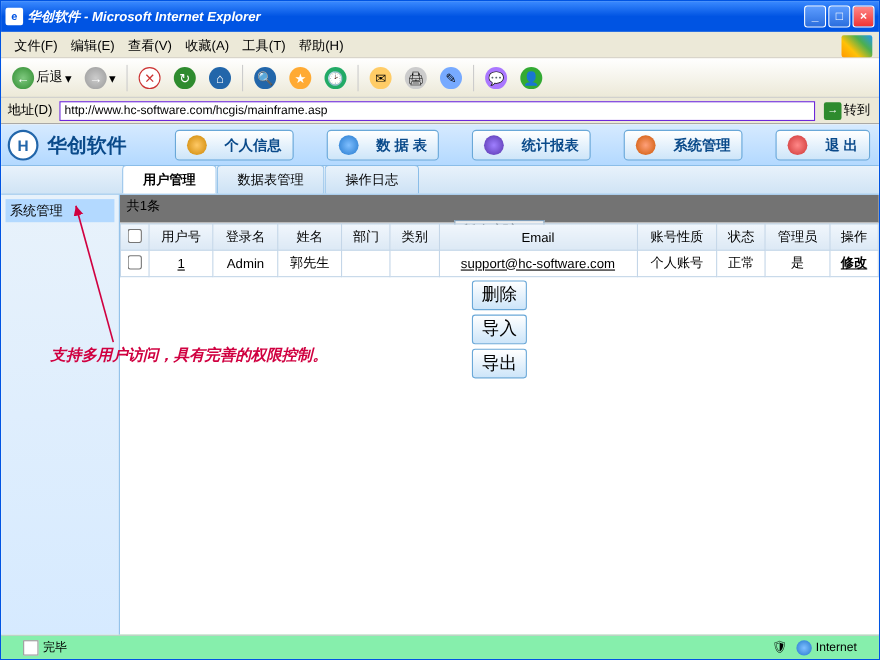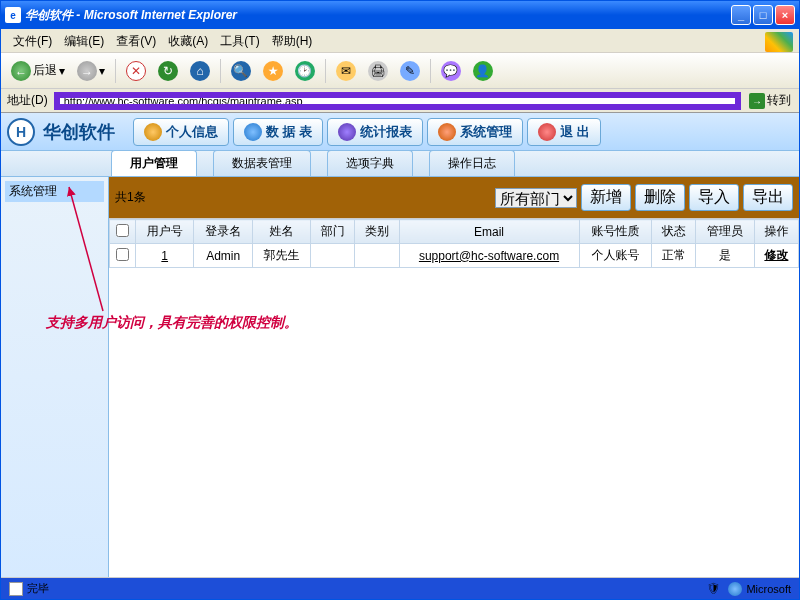--- a/index.html
+++ b/index.html
@@ -23,72 +23,72 @@
 .toolbar { height: 36px; background: linear-gradient(#fff,#ece9d8); display: flex; align-items: center; padding: 0 6px; gap: 4px; border-bottom: 1px solid #ccc; }
 .toolbar .tbtn { display: flex; align-items: center; gap: 2px; padding: 2px 4px; cursor: pointer; border-radius: 2px; }
 .toolbar .ticon { width: 20px; height: 20px; border-radius: 50%; display: flex; align-items: center; justify-content: center; font-size: 12px; }
 .toolbar .sep { width: 1px; height: 24px; background: #ccc; margin: 0 2px; }
 .back-icon { background: radial-gradient(#7fc97f,#2e8b2e); color: #fff; }
 .fwd-icon { background: radial-gradient(#ccc,#999); color: #fff; }
 
 
 .addrbar { height: 24px; background: #ece9d8; display: flex; align-items: center; padding: 0 4px; gap: 4px; border-bottom: 1px solid #999; }
 .addrbar .label { padding: 0 2px; }
-.addrbar input { flex: 1; height: 18px; border: 6px solid #6d28d9; padding: 0 4px; font-size: 11px; }
+.addrbar input { flex: 1; height: 18px; border: 1px solid #6d28d9; padding: 0 4px; font-size: 11px; }
 .addrbar .go { display: flex; align-items: center; gap: 2px; cursor: pointer; padding: 0 4px; }
 .addrbar .go .gicon { width: 16px; height: 16px; background: #2e8b2e; border-radius: 2px; color: #fff; display: flex; align-items: center; justify-content: center; font-size: 10px; }
 
 
 .content { flex: 1; background: #fff; display: flex; flex-direction: column; overflow: hidden; }
 
 
 .apphdr { height: 38px; background: linear-gradient(#d6eaff,#b3d9ff); display: flex; align-items: center; padding: 0 6px; gap: 8px; border-bottom: 1px solid #8abde8; }
 .apphdr .logo { width: 28px; height: 28px; background: #fff; border-radius: 50%; border: 2px solid #26a; display: flex; align-items: center; justify-content: center; color: #26a; font-weight: bold; font-size: 14px; }
 .apphdr .brand { font-size: 18px; font-weight: bold; color: #0a4a8a; }
 .apphdr .navbtns { display: flex; gap: 4px; margin-left: 10px; }
-.apphdr .nbtn { display: flex; align-items: center; gap: 4px; padding: 4px 10px; background: linear-gradient(#fff,#cde5f9); border: 1px solid #6aa8d8; border-radius: 4px; cursor: pointer; font-size: 13px; font-weight: bold; color: #0a4a8a; }
+.apphdr .nbtn { display: flex; align-items: center; gap: 16px; padding: 4px 10px; background: linear-gradient(#fff,#cde5f9); border: 1px solid #6aa8d8; border-radius: 4px; cursor: pointer; font-size: 13px; font-weight: bold; color: #0a4a8a; margin-left: 26px; }
 .apphdr .nbtn .ni { width: 18px; height: 18px; border-radius: 50%; }
 .ni-person { background: radial-gradient(#ffc966,#cc8400); }
 .ni-data { background: radial-gradient(#7fbfff,#2277cc); }
 .ni-stat { background: radial-gradient(#9f7fff,#5533aa); }
 .ni-sys { background: radial-gradient(#ffa07a,#cc5500); }
 .ni-exit { background: radial-gradient(#ff8888,#cc3333); }
 
 
-.tabrow { height: 26px; background: linear-gradient(#e8f2fb,#d0e4f5); display: flex; align-items: flex-end; padding: 0 0 0 110px; gap: 16px; border-bottom: 1px solid #8abde8; }
+.tabrow { height: 26px; background: linear-gradient(#e8f2fb,#d0e4f5); display: flex; align-items: flex-end; padding: 0 0 0 110px; gap: 0; border-bottom: 1px solid #8abde8; }
 .tabrow .tab { padding: 4px 18px; background: linear-gradient(#e8f2fb,#cde2f5); border: 1px solid #8abde8; border-bottom: none; border-radius: 4px 4px 0 0; cursor: pointer; font-size: 12px; }
 .tabrow .tab.active { background: #fff; font-weight: bold; }
 
 
 .mainrow { flex: 1; display: flex; overflow: hidden; position: relative; }
 .sidepanel { width: 108px; background: linear-gradient(#e8f2fb,#d6eaff); border-right: 1px solid #8abde8; padding: 4px; font-size: 12px; }
 .sidepanel .sitem { padding: 2px 4px; cursor: pointer; }
 .sidepanel .sitem.sel { background: #b3d9ff; }
 
 .tablearea { flex: 1; display: flex; flex-direction: column; overflow: hidden; }
 
 
-.tbar { height: 42px; display: flex; align-items: center; padding: 2px 6px; gap: 4px; border-bottom: 1px solid #ccc; background: #a16207; }
+.tbar { height: 26px; display: flex; align-items: center; padding: 2px 6px; gap: 4px; border-bottom: 1px solid #ccc; background: #737373; flex-direction: column; }
 .tbar .cnt { flex: 0 0 auto; margin-right: auto; }
 .tbar select { height: 20px; border: 1px solid #7f9db9; font-size: 15px; }
 .tbar .abt { padding: 2px 8px; background: linear-gradient(#fff,#cde5f9); border: 1px solid #6aa8d8; border-radius: 3px; cursor: pointer; font-size: 16px; }
 
 
 table.grid { width: 100%; border-collapse: collapse; font-size: 12px; }
 table.grid th, table.grid td { border: 1px solid #c4d6e8; padding: 3px 6px; text-align: center; background: #fff; }
 table.grid th { background: linear-gradient(#f0f6fc,#dce9f5); font-weight: normal; }
 table.grid td a { color: #000; text-decoration: underline; cursor: pointer; }
 table.grid td .mod { font-weight: bold; text-align: center; }
 
 
 .annot { position: absolute; left: 45px; top: 137px; color: #d00040; font-size: 14px; font-weight: bold; font-style: italic; pointer-events: none; }
 .arrow-svg { position: absolute; left: 62px; top: 4px; pointer-events: none; }
 
 
-.statusbar { height: 22px; background: #1d4ed8; border-top: 1px solid #ccc; display: flex; align-items: center; padding: 0 8px; font-size: 11px; }
+.statusbar { height: 22px; background: #86efac; border-top: 1px solid #ccc; display: flex; align-items: center; padding: 0 20px; font-size: 11px; }
 .statusbar .sicon { width: 14px; height: 14px; background: #fff; border: 1px solid #999; margin-right: 4px; }
 .statusbar .spacer { flex: 1; }
 .statusbar .zone { display: flex; align-items: center; gap: 4px; margin-left: 8px; }
 .statusbar .zicon { width: 14px; height: 14px; background: radial-gradient(#7fbfff,#2277cc); border-radius: 50%; }
 </style>
 </head>
 <body>
 
 <div class="window">
 
@@ -195,21 +195,20 @@
         <div class="nbtn">
             <div class="ni ni-exit"></div>
             <span>退  出</span>
           </div>
       </div>
     </div>
 
     <div class="tabrow">
       <div class="tab active">用户管理</div>
       <div class="tab">数据表管理</div>
-      <div class="tab">选项字典</div>
       <div class="tab">操作日志</div>
     </div>
 
     <div class="mainrow">
       <div class="sidepanel">
         <div class="sitem sel">系统管理</div>
       </div>
 
       <div class="tablearea">
         <div class="tbar">
@@ -272,17 +271,17 @@
 
   <div class="statusbar">
     <div class="sicon"></div>
     <span>完毕</span>
     <div class="spacer"></div>
     <div class="zone">
       <span>🛡</span>
     </div>
     <div class="zone">
       <div class="zicon"></div>
-      <span>Microsoft</span>
+      <span>Internet</span>
     </div>
   </div>
 
 </div>
 
 </body></html>

